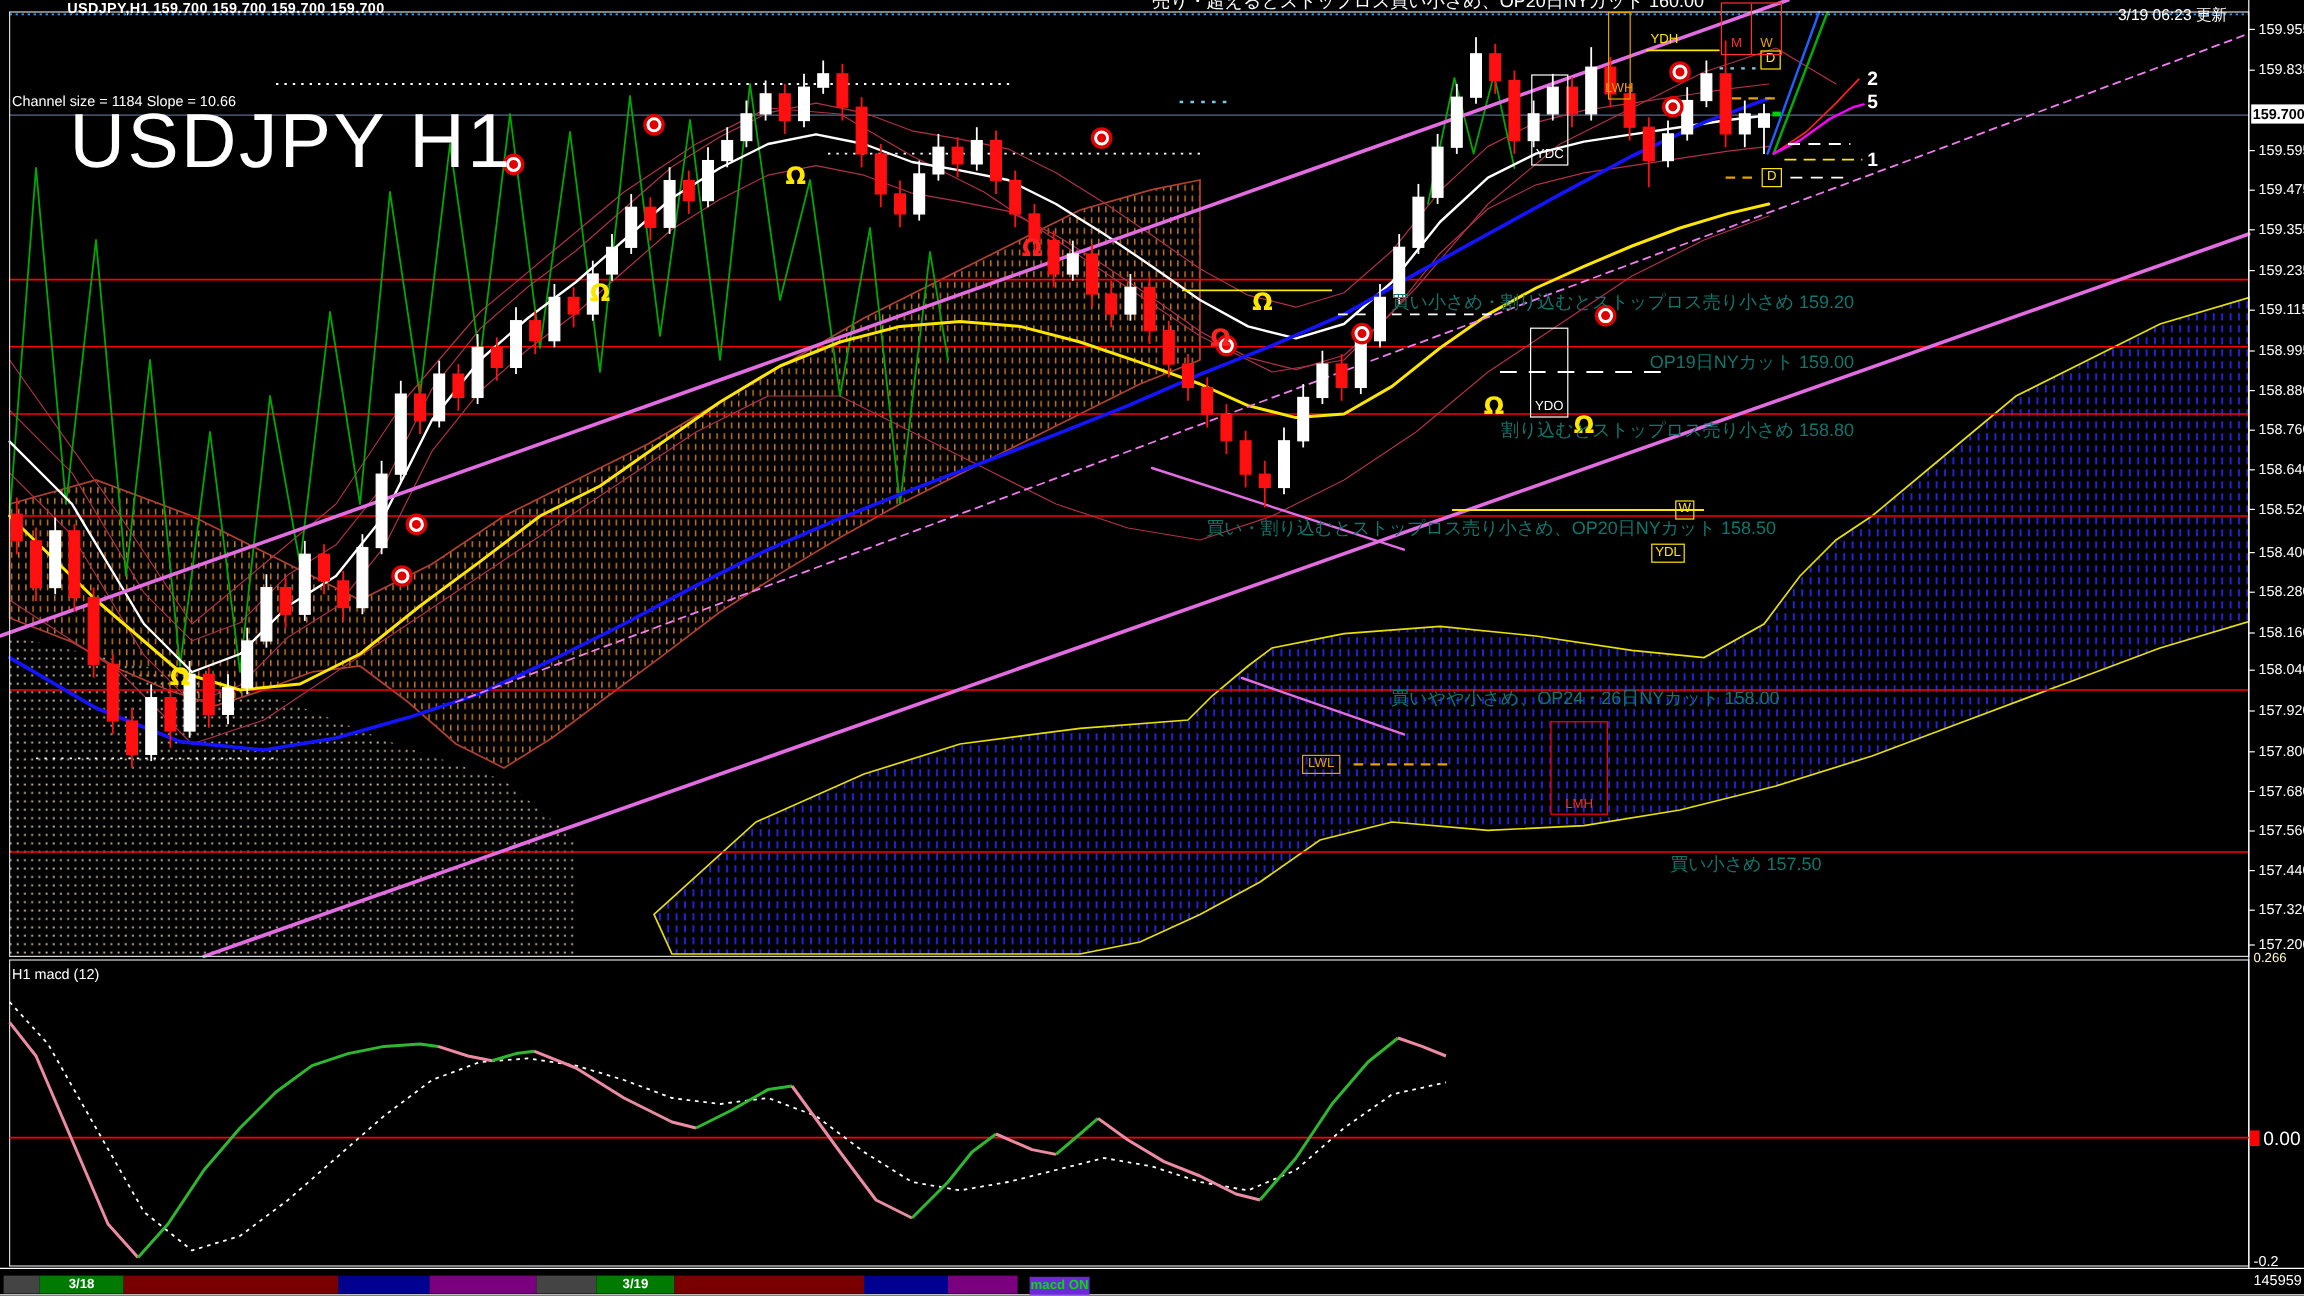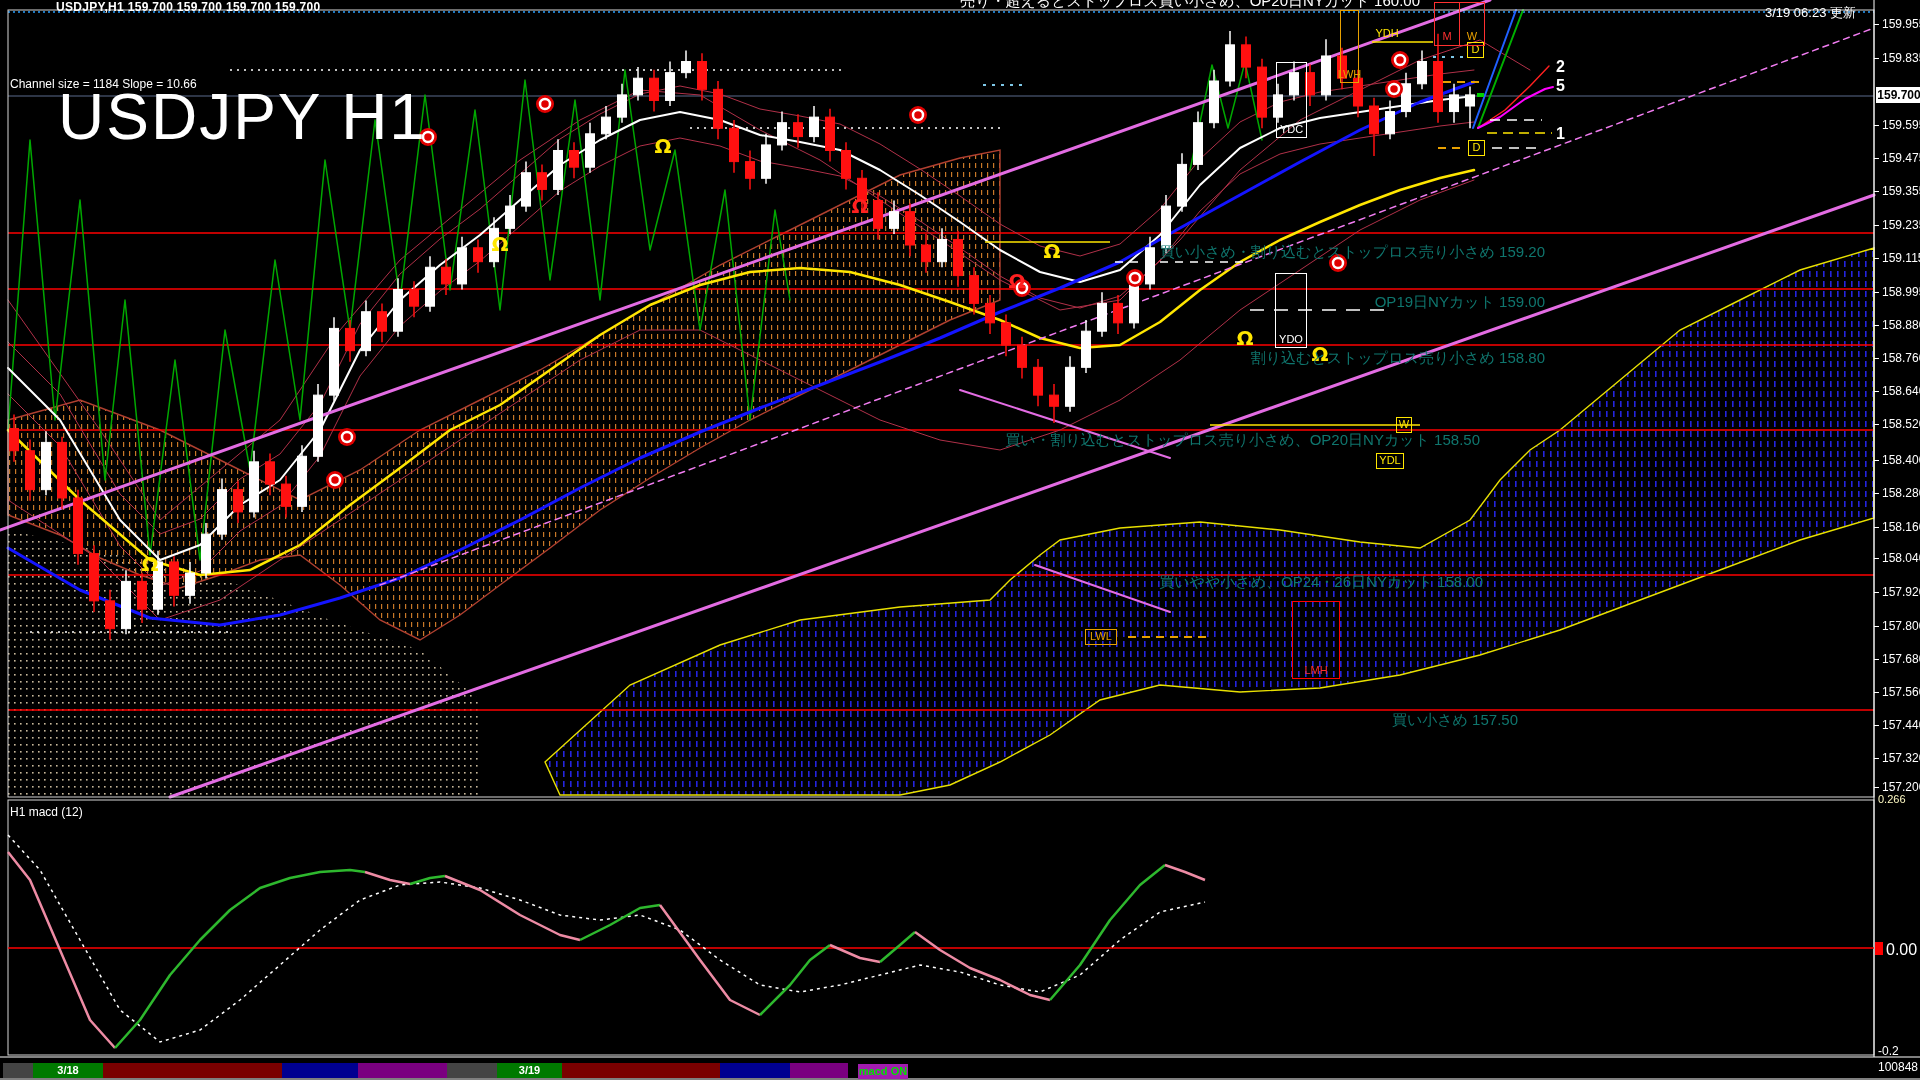--- a/index.html
+++ b/index.html
@@ -19,21 +19,21 @@
                  color:#000;font-size:12px;font-weight:700;text-align:center;line-height:16px;}
   .proj-num{position:absolute;color:#fff;font-size:16px;font-weight:700;}
   #macd-label{left:10px;top:805px;color:#fff;font-size:12px;}
   #macd-top{left:1878px;top:793px;color:#fef9c3;font-size:11px;}
   #macd-zero{left:1886px;top:941px;color:#fff;font-size:16px;}
   #macd-bot{left:1878px;top:1044px;color:#fff;font-size:12px;}
   #counter{left:1878px;top:1060px;color:#fff;font-size:12px;}
   .tag{position:absolute;font-size:11px;line-height:11px;}
   .tl-seg{position:absolute;top:1063px;height:15px;}
   .tl-lab{color:#fff;font-size:11px;font-weight:700;line-height:15px;text-align:center;width:100%;display:block;}
-  #macd-on{position:absolute;left:858px;top:1064px;width:50px;height:15px;background:#a21caf;
+  #macd-on{position:absolute;left:858px;top:1064px;width:50px;height:15px;background:#6d28d9;
            color:#00e000;font-size:11px;font-weight:700;text-align:center;line-height:15px;}
 </style>
 </head>
 <body>
 
 <div id="stage">
   <svg id="canvas" width="1920" height="1080">
       <defs>
         <pattern id="patTan" width="6" height="7" patternUnits="userSpaceOnUse">
           <rect x="2" y="2" width="1.6" height="1.6" fill="#c8b89a"></rect>
@@ -422,21 +422,21 @@
   <div id="proj-labels">
       <div class="proj-num" style="left: 1556px; top: 58px;">2</div>
       <div class="proj-num" style="left: 1556px; top: 77px;">5</div>
       <div class="proj-num" style="left: 1556px; top: 125px;">1</div>
     </div>
 
   <div class="txt" id="macd-label">H1  macd (12)</div>
   <div class="txt" id="macd-top">0.266</div>
   <div class="txt" id="macd-zero">0.00</div>
   <div class="txt" id="macd-bot">-0.2</div>
-  <div class="txt" id="counter">100848</div>
+  <div class="txt" id="counter">145959</div>
 
   <div id="timeline">
       <div class="tl-seg" style="left: 3px; width: 30px; background: rgb(68, 68, 68);"></div>
       <div class="tl-seg" style="left: 33px; width: 70px; background: rgb(0, 122, 0);">
         <span class="tl-lab">3/18</span>
       </div>
       <div class="tl-seg" style="left: 103px; width: 179px; background: rgb(122, 0, 0);"></div>
       <div class="tl-seg" style="left: 282px; width: 76px; background: rgb(0, 0, 144);"></div>
       <div class="tl-seg" style="left: 358px; width: 89px; background: rgb(122, 0, 128);"></div>
       <div class="tl-seg" style="left: 447px; width: 50px; background: rgb(68, 68, 68);"></div>

